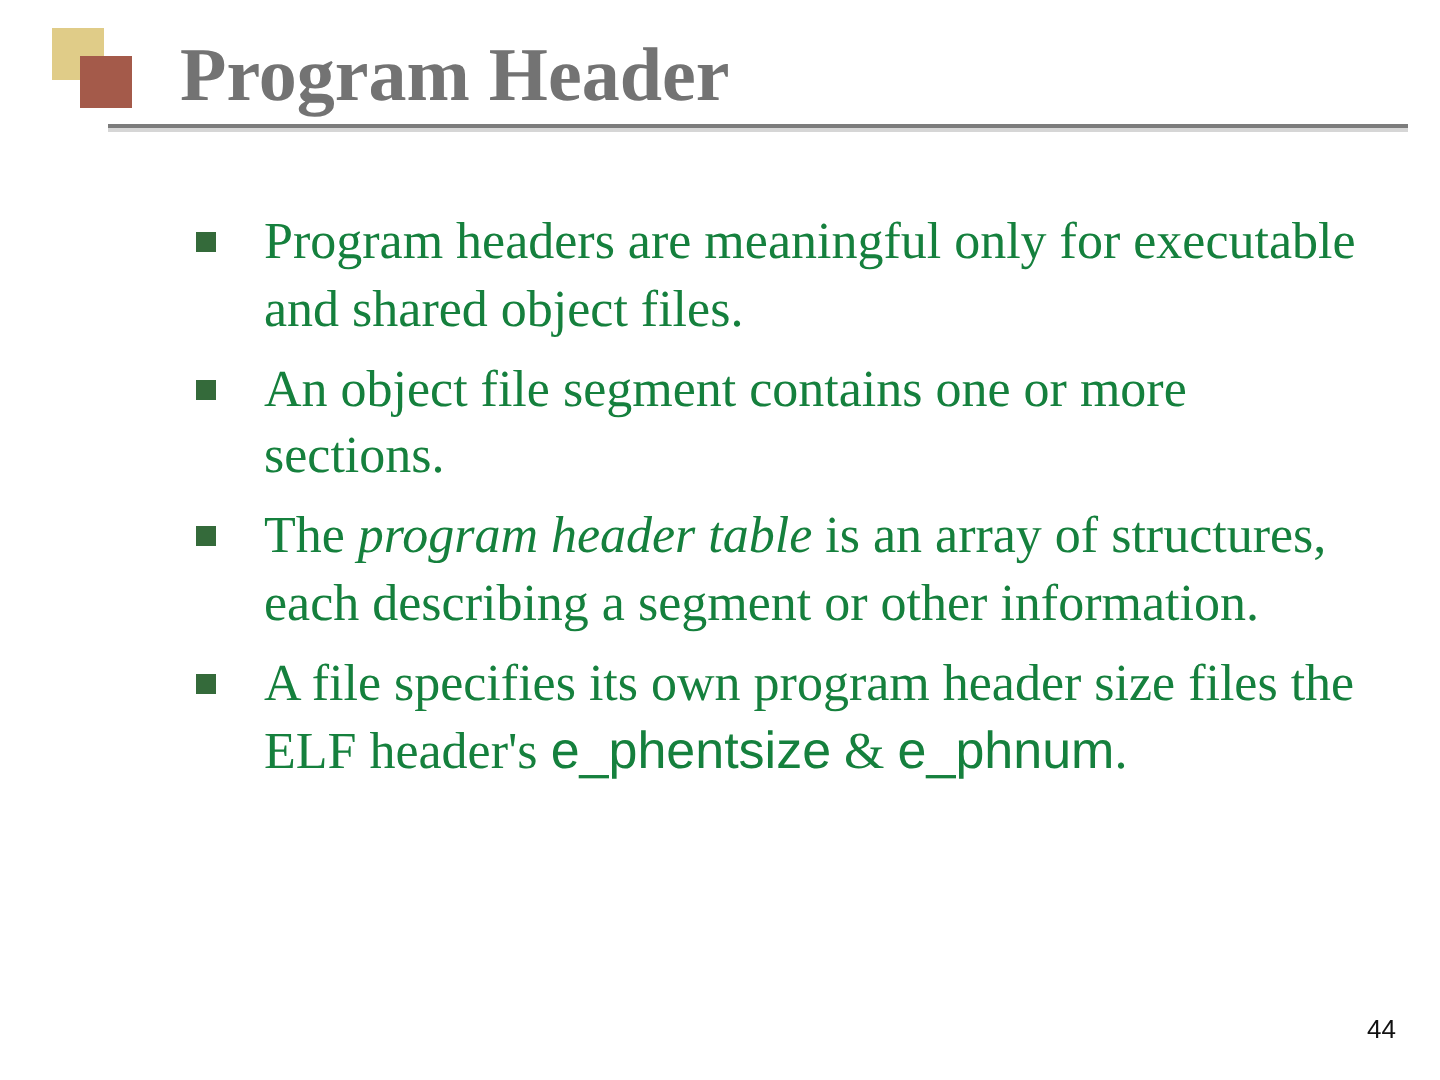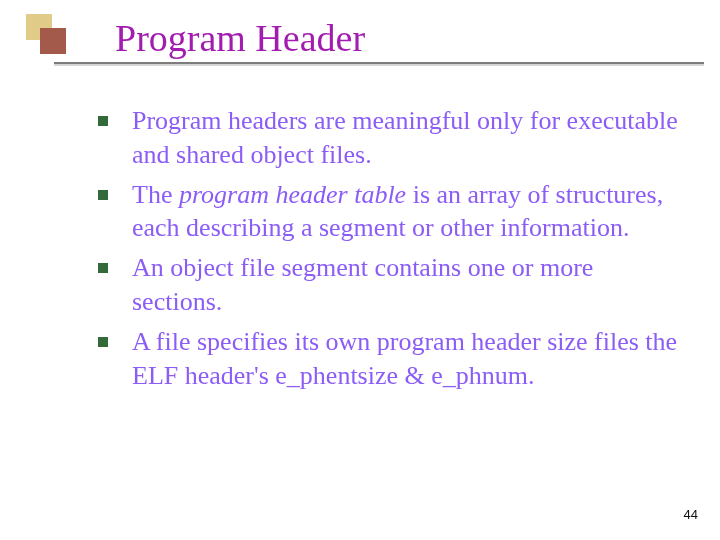--- a/index.html
+++ b/index.html
@@ -51,23 +51,22 @@
     left: 54px;
     width: 650px;
     height: 2px;
     background: #d6d6d6;
   }
   .title {
     position: absolute;
     top: 16px;
     left: 90px;
     font-size: 38px;
-    color: #a21caf;
-    font-weight: 400;
-    margin-left: 25px;
+    color: #737373;
+    font-weight: 700;
   }
   .body-area {
     position: absolute;
     top: 104px;
     left: 98px;
     width: 580px;
   }
   .bullet-row {
     display: flex;
     align-items: flex-start;
@@ -78,24 +77,24 @@
     width: 10px;
     height: 10px;
     background: #346a3a;
     margin-top: 12px;
     margin-right: 24px;
   }
   .bullet-text {
     flex: 1 1 auto;
     font-size: 26px;
     line-height: 1.3;
-    color: #8b5cf6;
+    color: #15803d;
   }
   .italic { font-style: italic; }
-  .mono { font-family: Liberation Serif, serif; }
+  .mono { font-family: Liberation Sans, sans-serif; }
   .page-num {
     position: absolute;
     right: 22px;
     bottom: 18px;
     font-size: 13px;
     color: #111;
     font-family: Arial, sans-serif;
   }
 </style>
 </head>
@@ -115,26 +114,26 @@
 
   <div class="body-area">
 
     <div class="bullet-row">
       <div class="bullet-icon"></div>
       <div class="bullet-text">Program headers are meaningful only for executable and shared object files.</div>
     </div>
 
     <div class="bullet-row">
       <div class="bullet-icon"></div>
-      <div class="bullet-text"><span>The </span><span class="italic">program header table</span><span> is an array of structures, each describing a segment or other information.</span></div>
+      <div class="bullet-text">An object file segment contains one or more sections.</div>
     </div>
 
     <div class="bullet-row">
       <div class="bullet-icon"></div>
-      <div class="bullet-text">An object file segment contains one or more sections.</div>
+      <div class="bullet-text"><span>The </span><span class="italic">program header table</span><span> is an array of structures, each describing a segment or other information.</span></div>
     </div>
 
     <div class="bullet-row">
       <div class="bullet-icon"></div>
       <div class="bullet-text"><span>A file specifies its own program header size files the ELF header's </span><span class="mono">e_phentsize</span><span> &amp; </span><span class="mono">e_phnum</span><span>.</span></div>
     </div>
 
   </div>
 
   <div class="page-num">44</div>

